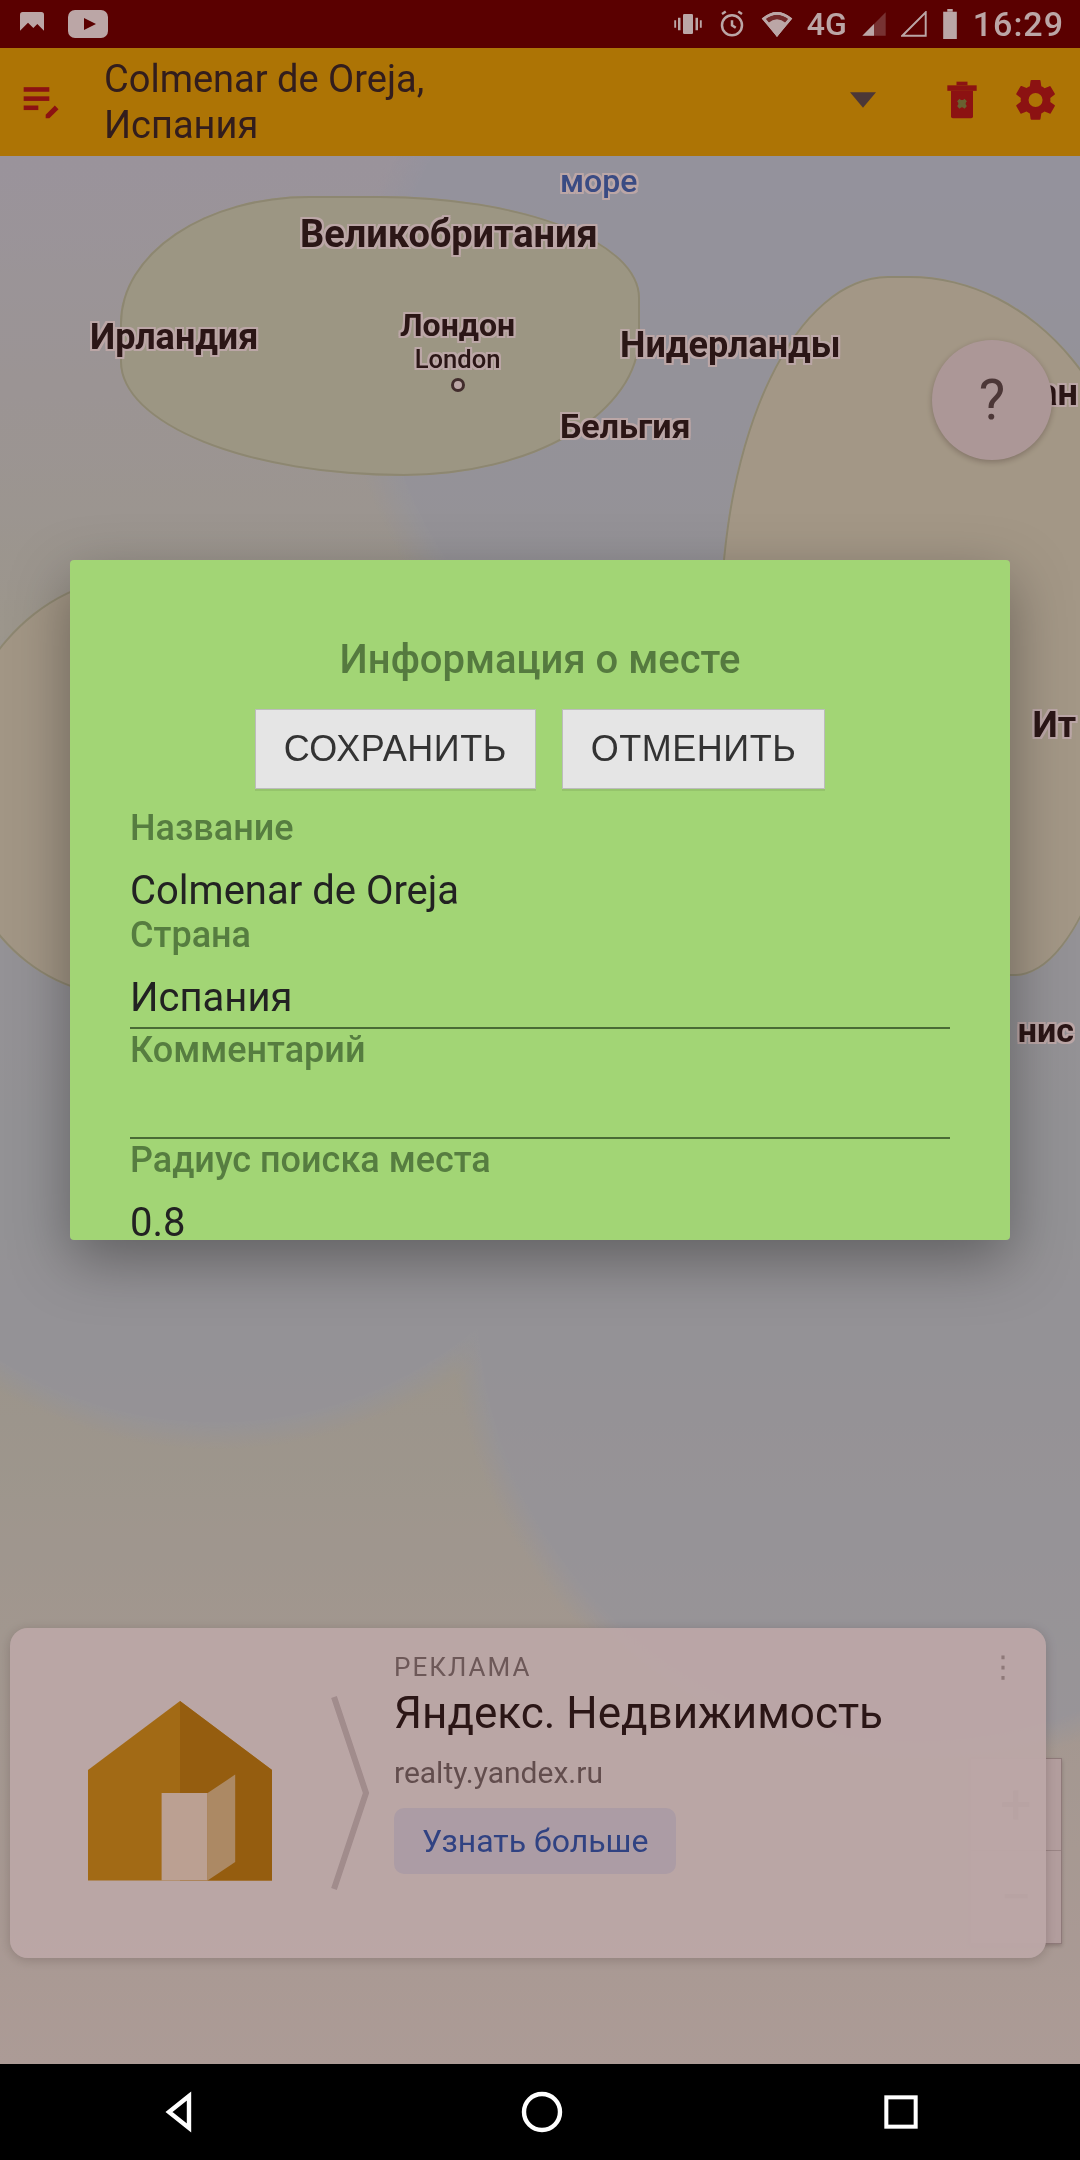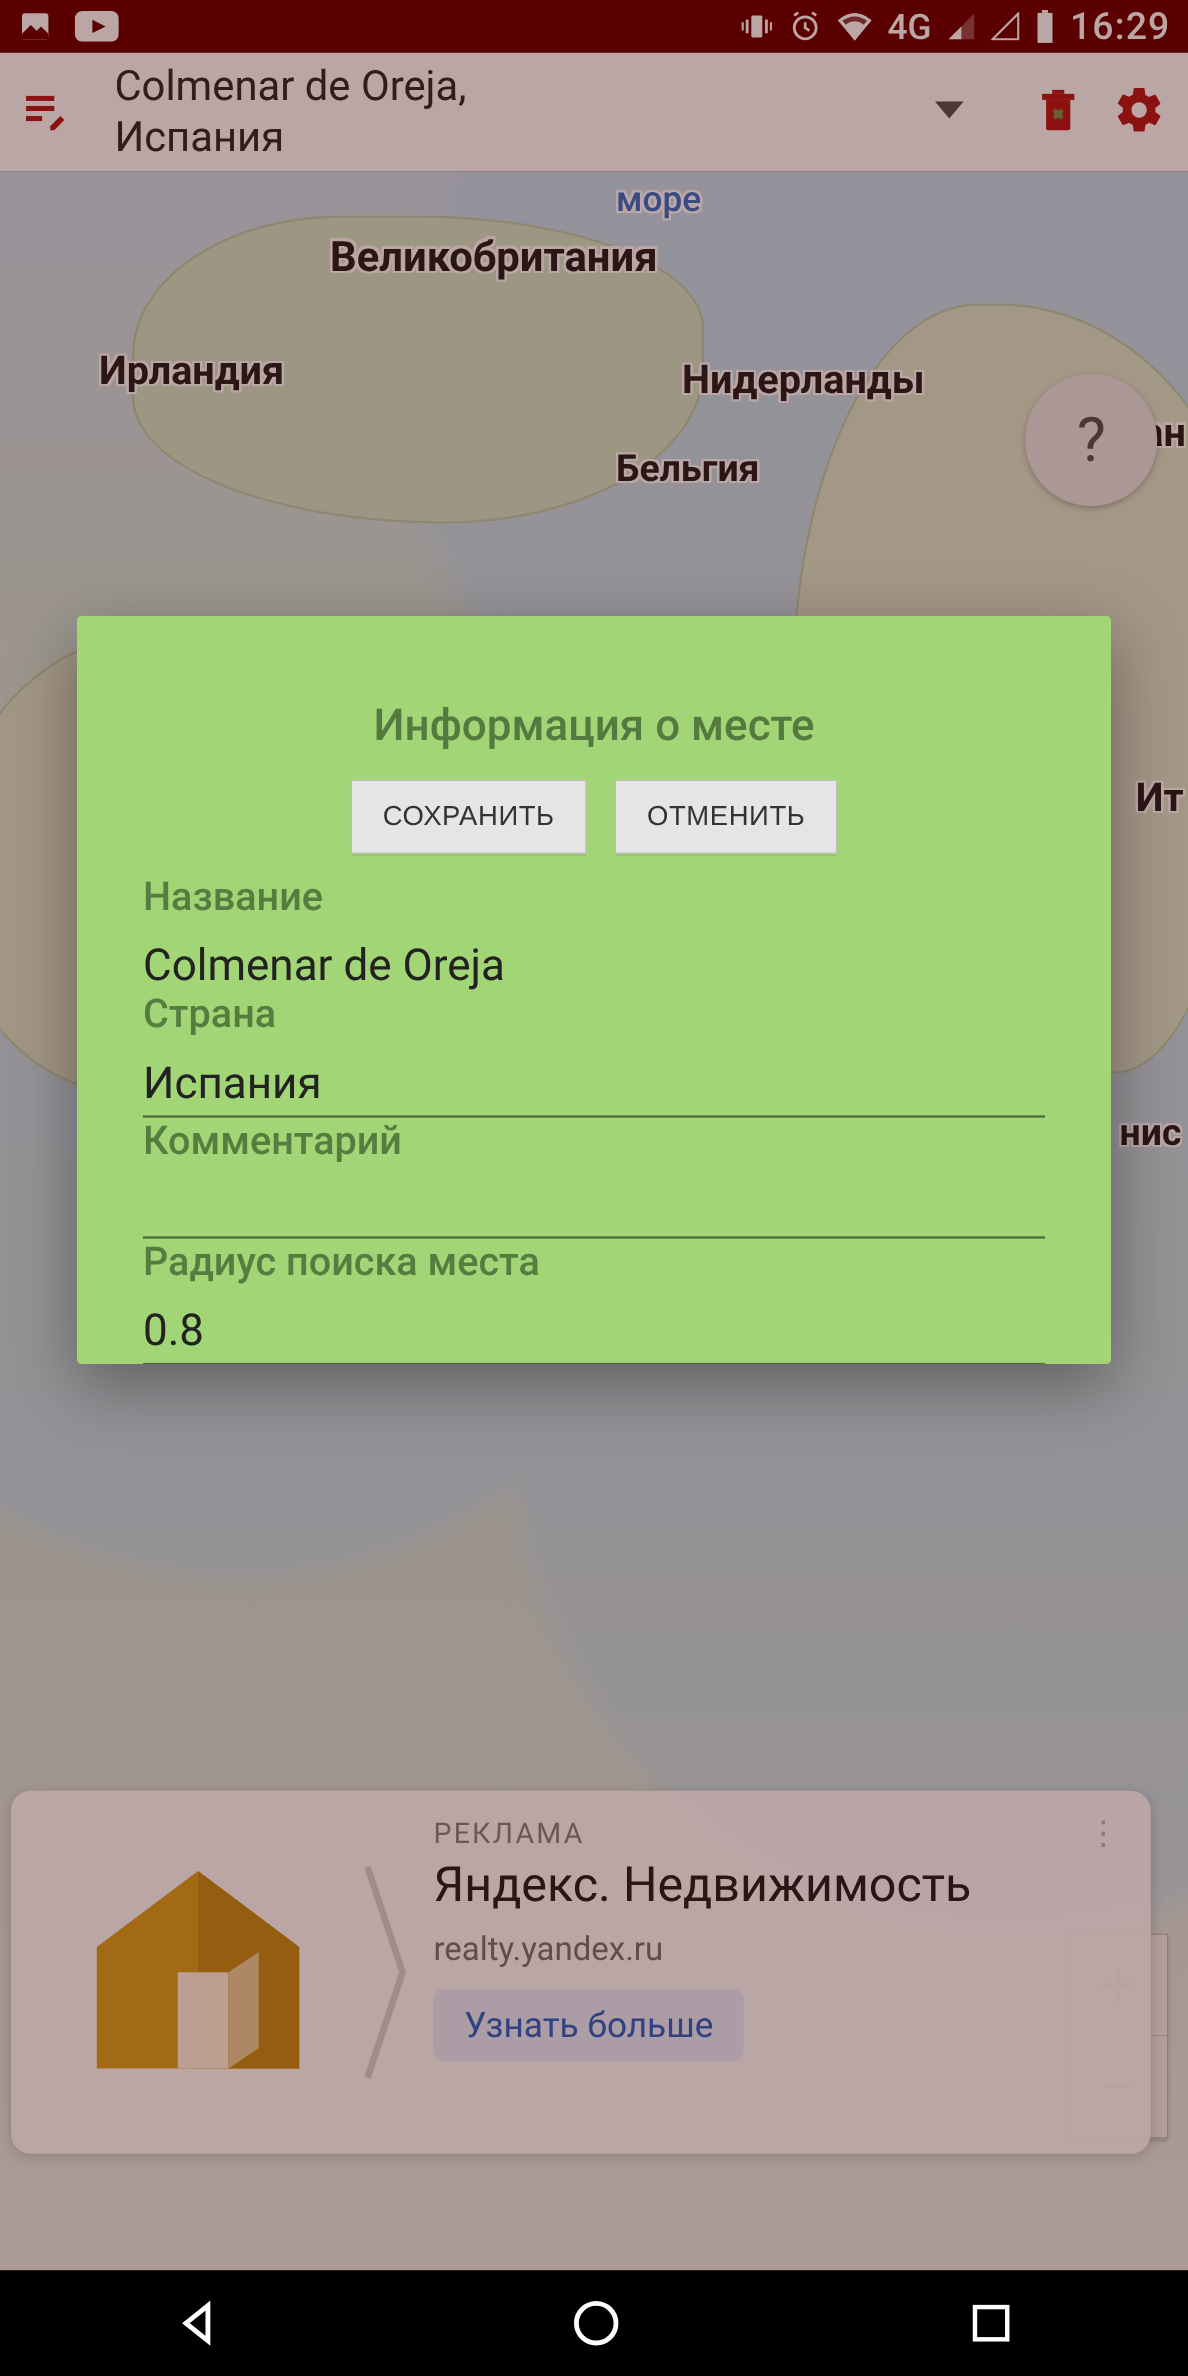--- a/index.html
+++ b/index.html
@@ -7,21 +7,21 @@
   .screen { position: relative; width: 1080px; height: 2160px; background: #333; }
 
   
   .status-bar { position: absolute; top: 0; left: 0; right: 0; height: 48px; background: #6b0000; display: flex; align-items: center; padding: 0 16px; color: #fff; }
   .status-left { display: flex; gap: 20px; align-items: center; }
   .status-right { margin-left: auto; display: flex; gap: 14px; align-items: center; font-size: 30px; font-weight: 500; }
   .status-right .clock { font-size: 34px; letter-spacing: 1px; }
   .stat-icon svg { display: block; }
 
   
-  .app-bar { position: absolute; top: 48px; left: 0; right: 0; height: 108px; background: #ffffff; display: flex; align-items: center; padding: 0 20px; }
+  .app-bar { position: absolute; top: 48px; left: 0; right: 0; height: 108px; background: #eab308; display: flex; align-items: center; padding: 0 20px; }
   .drawer-icon { color: #b71c1c; margin-right: 40px; }
   .app-title { color: #2d2d2d; font-size: 38px; line-height: 46px; flex: 1; }
   .caret { color: #555; margin: 0 36px 0 10px; }
   .action-icon { color: #b71c1c; margin-left: 28px; }
 
   
   .map { position: absolute; top: 156px; left: 0; right: 0; bottom: 96px; background: linear-gradient(180deg, #cde2ef 0%, #cfe6d7 25%, #c8e2d2 55%, #e8eee6 100%); overflow: hidden; }
   .sea { position: absolute; inset: 0; background: radial-gradient(circle at 70% 10%, #bfe0f2 0 20%, transparent 22%), radial-gradient(circle at 20% 45%, #bfe0f2 0 30%, transparent 32%), radial-gradient(circle at 85% 60%, #bfe0f2 0 30%, transparent 32%); opacity: 0.6; }
   .land1 { position:absolute; left:120px; top:40px; width:520px; height:280px; background:#cfe6c9; border-radius:40% 55% 50% 60% / 50% 40% 55% 45%; box-shadow: inset 0 0 0 2px #b9cfae; }
   .land2 { position:absolute; right:-60px; top:120px; width:420px; height:700px; background:#dbe9ce; border-radius:40% 55% 30% 60% / 50% 40% 55% 45%; box-shadow: inset 0 0 0 2px #b9cfae; }
@@ -48,21 +48,21 @@
   .ad-menu { margin-left:auto; color:#bbb; font-size:30px; line-height:10px; letter-spacing:4px; }
   .ad-title { font-size:44px; color:#222; margin-top:6px; line-height:1.15; }
   .ad-sub { color:#777; font-size:30px; margin-top:16px; }
   .ad-cta { display:inline-block; margin-top:18px; background:#e8f0fd; color:#2a66c8; font-size:32px; padding:14px 28px; border-radius:10px; }
 
   
   .scrim { position:absolute; inset:0; background:rgba(60,0,0,0.35); }
   .dialog { position:absolute; left:70px; top:560px; width:940px; height:680px; background:#a2d575; border-radius:4px; box-shadow:0 20px 60px rgba(0,0,0,.35); padding: 28px 60px 20px; overflow:hidden; }
   .dlg-title { text-align:center; color:#557a3f; font-size:40px; font-weight:500;margin-top:48px; }
   .dlg-buttons { display:flex; justify-content:center; gap:26px; margin:26px 0 18px; }
-  .dlg-buttons button { background:#e5e5e5; border:1px solid #bcbcbc; color:#333; font-size:25px; font-weight:500; padding:18px 28px; letter-spacing:0.5px; box-shadow:0 2px 0 rgba(0,0,0,.08); }
+  .dlg-buttons button { background:#e5e5e5; border:1px solid #bcbcbc; color:#333; font-size:36px; font-weight:500; padding:18px 28px; letter-spacing:0.5px; box-shadow:0 2px 0 rgba(0,0,0,.08); }
   .fld-label { color:#567d40; font-size:36px; font-weight:500; }
   .fld-value { font-size:40px; color:#222; margin-top:18px; }
   .underline { border-bottom:2px solid #4a6b35; padding-bottom:6px; margin-top:18px; font-size:40px; color:#222; min-height:50px; }
 
   
   .navbar { position:absolute; left:0; right:0; bottom:0; height:96px; background:#000; display:flex; align-items:center; justify-content:space-around; }
   .navbar svg { display:block; }
 </style>
 </head>
 <body>
@@ -165,20 +165,24 @@
   </div>
 
   <div class="map">
     <div class="sea"></div>
     <div class="land1"></div>
       <div class="land2"></div>
       <div class="land3"></div>
     <div class="map-label sea-label" style="top:6px; left:560px; font-size:32px;">море</div>
     <div class="map-label" style="top:56px; left:300px; font-size:38px;">Великобритания</div>
     <div class="map-label" style="top:160px; left:90px; font-size:36px;">Ирландия</div>
+    <div class="map-label" style="top:150px; left:400px; font-size:32px; text-align:center;">
+      <span>Лондон</span><span class="sub">London</span>
+      <div class="city-dot"></div>
+    </div>
     <div class="map-label" style="top:168px; left:620px; font-size:36px;">Нидерланды</div>
     <div class="map-label" style="top:216px; right:2px; font-size:36px;">Герман</div>
     <div class="map-label" style="top:250px; left:560px; font-size:34px;">Бельгия</div>
     <div class="map-label" style="top:548px; right:4px; font-size:36px;">Ит</div>
     <div class="map-label" style="top:854px; right:6px; font-size:34px;">нис</div>
 
     <div class="help-fab">
         <span>?</span>
       </div>
 

